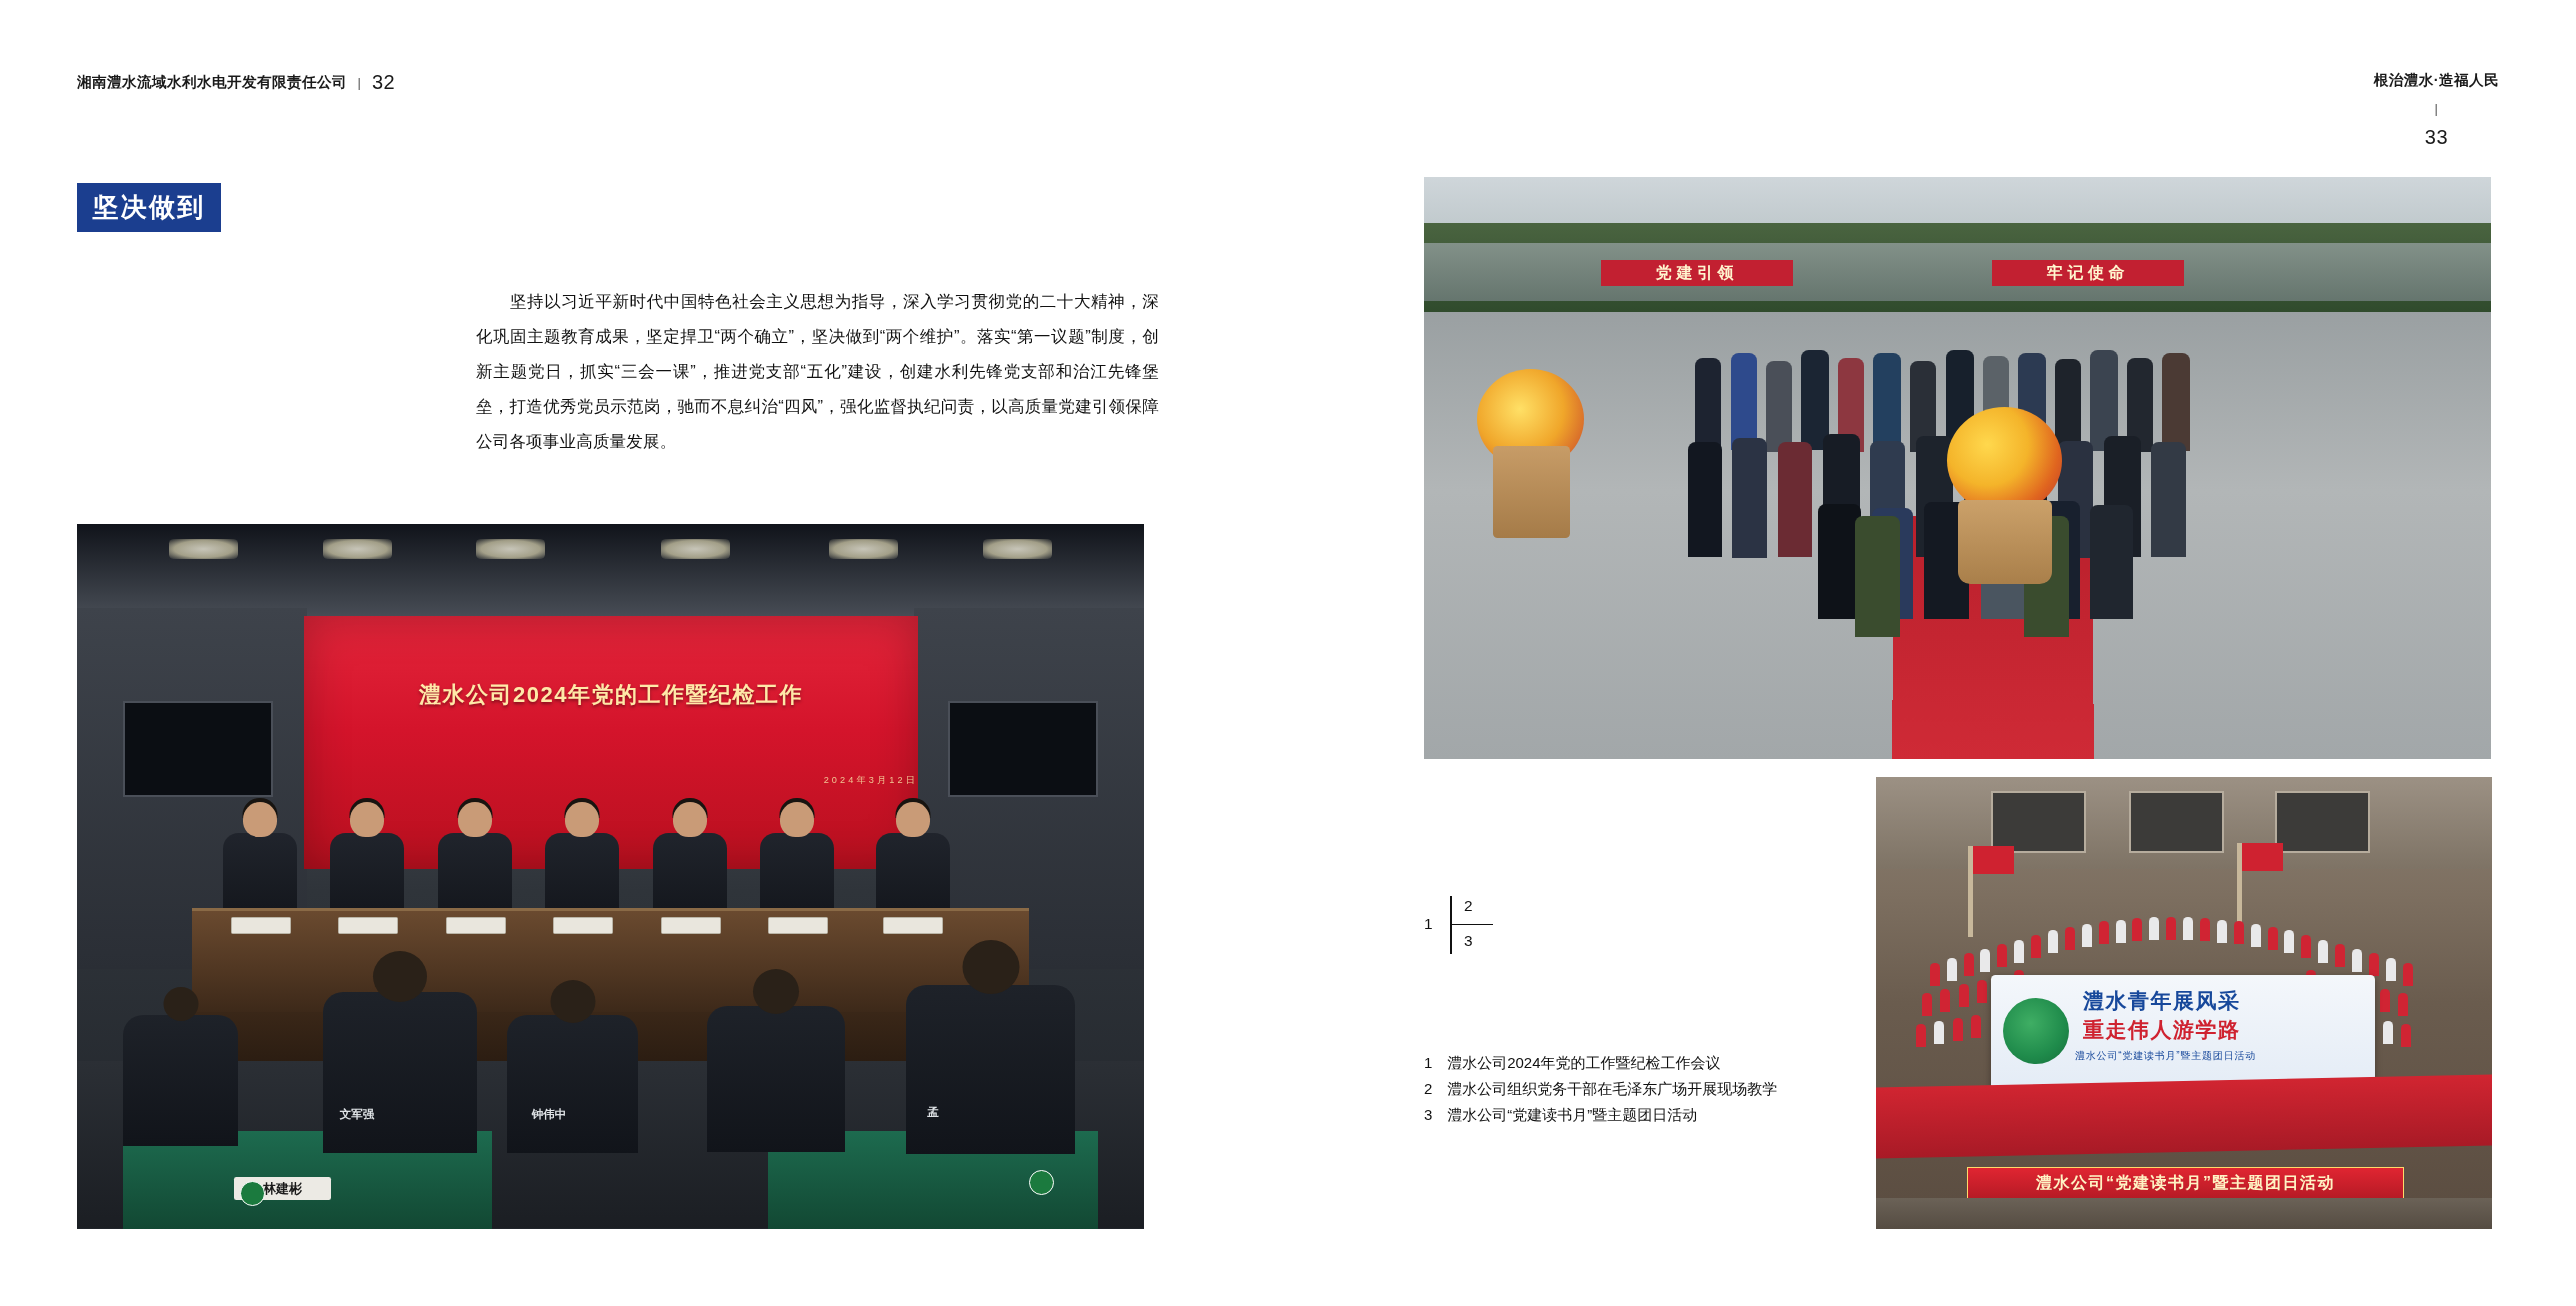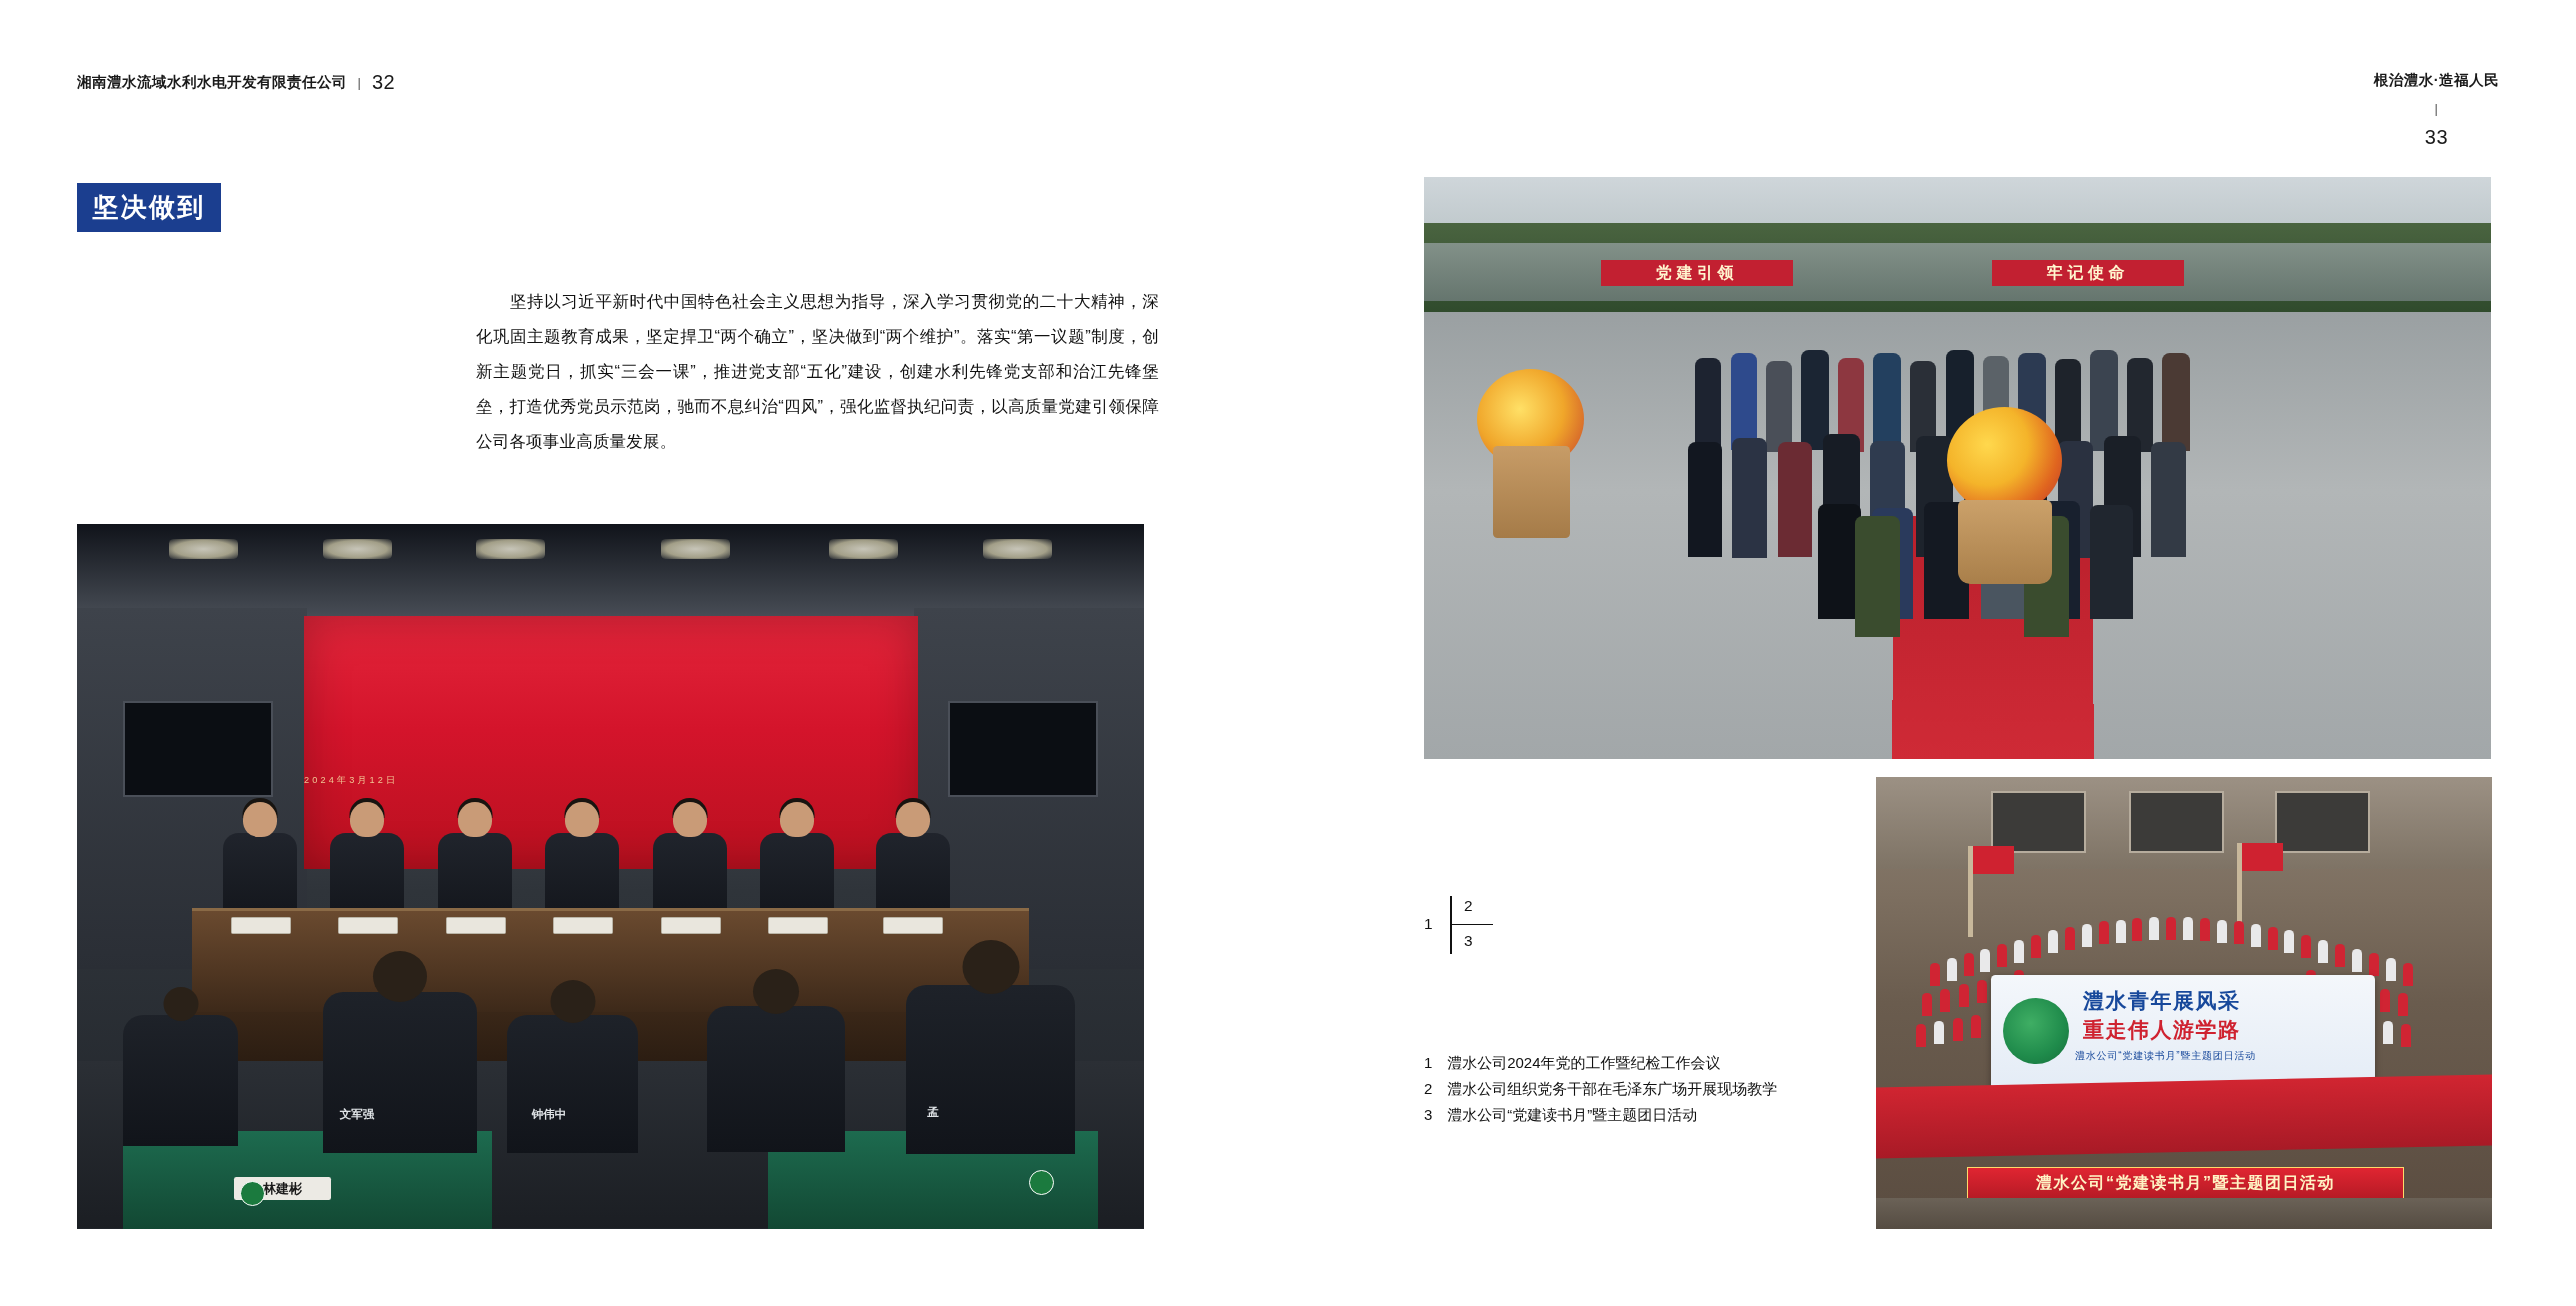--- a/index.html
+++ b/index.html
@@ -137,21 +137,21 @@
     position: absolute; left: 0; right: 0; top: 64px; text-align: center;
     color: #ffe9a8; font-size: 22px; font-weight: bold; letter-spacing: 1.5px;
     text-shadow: 0 1.5px 3.1px rgba(0,0,0,.4);
   }
   .p1-banner .bn-t2 {
     position: absolute; left: 0; right: 0; top: 107px; text-align: center;
     color: #ffe9a8; font-size: 22px; font-weight: bold; letter-spacing: 20px;
     text-shadow: 0 1.5px 3.1px rgba(0,0,0,.4);
   }
   .p1-banner .bn-t3 {
-    position: absolute; left: 0; right: 0; top: 158px; text-align: left;
+    position: absolute; left: 0; right: 0; top: 158px; text-align: right;
     color: #f6d9a0; font-size: 9.2px; letter-spacing: 3.1px; opacity: .9;
   }
   .p1-dais {
     position: absolute; left: 115px; top: 384px; width: 837px; height: 107px;
     background: linear-gradient(180deg, #6a4a2f 0%, #4e3521 60%, #3a2718 100%);
     border-top: 3.8px solid #8a6a46;
   }
   .p1-dais-front {
     position: absolute; left: 115px; top: 488px; width: 837px; height: 54px;
     background: linear-gradient(180deg, #3a2718 0%, #2a1c11 100%);
@@ -412,20 +412,21 @@
           <i style="left:584px"></i>
             <i style="left:752px"></i>
             <i style="left:906px"></i>
         </div>
         <div class="p1-wallL"></div>
         <div class="p1-wallR"></div>
         <div class="p1-screenL"></div>
         <div class="p1-screenR"></div>
 
         <div class="p1-banner">
+          <div class="bn-t1">澧水公司2024年党的工作暨纪检工作</div>
           <div class="bn-t3">2024年3月12日</div>
         </div>
 
         <div class="p1-dais"></div>
         <div class="p1-dais-front"></div>
 
         <div class="dais-person" style="left:146px; top:309px; height:75px;">
             <div class="hair"></div>
             <div class="head"></div>
           </div>

